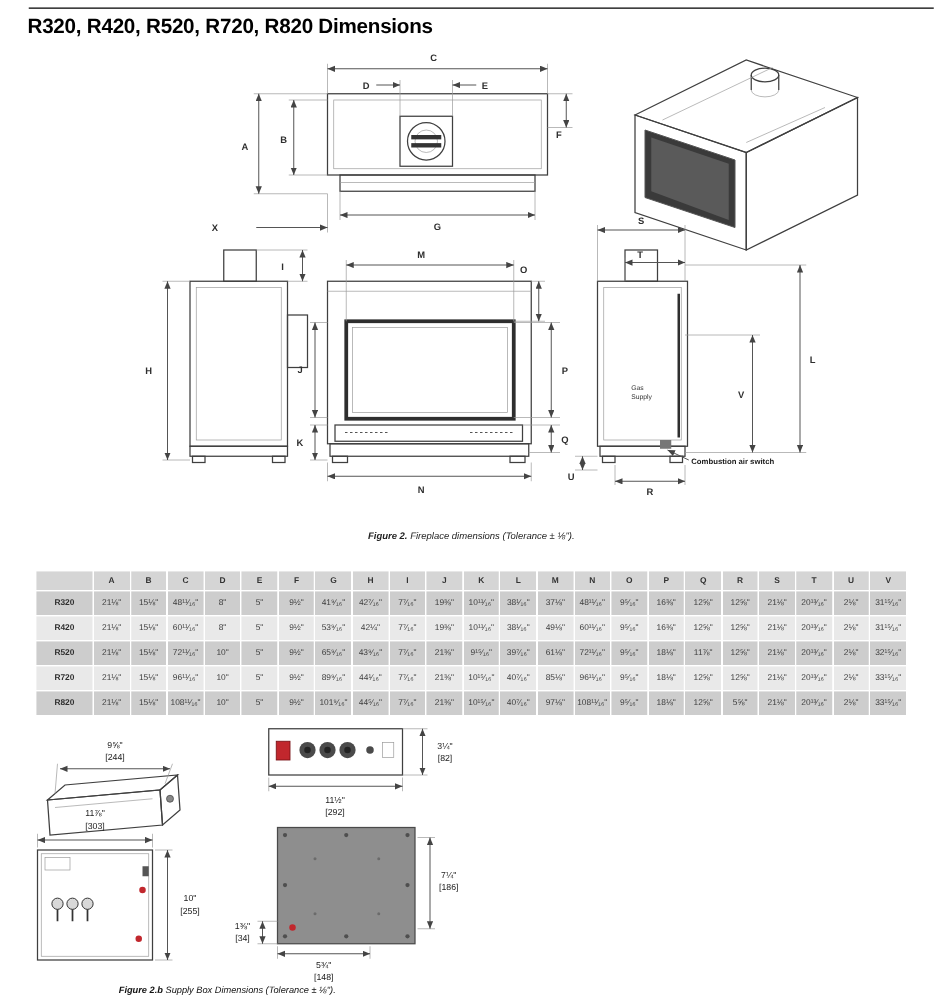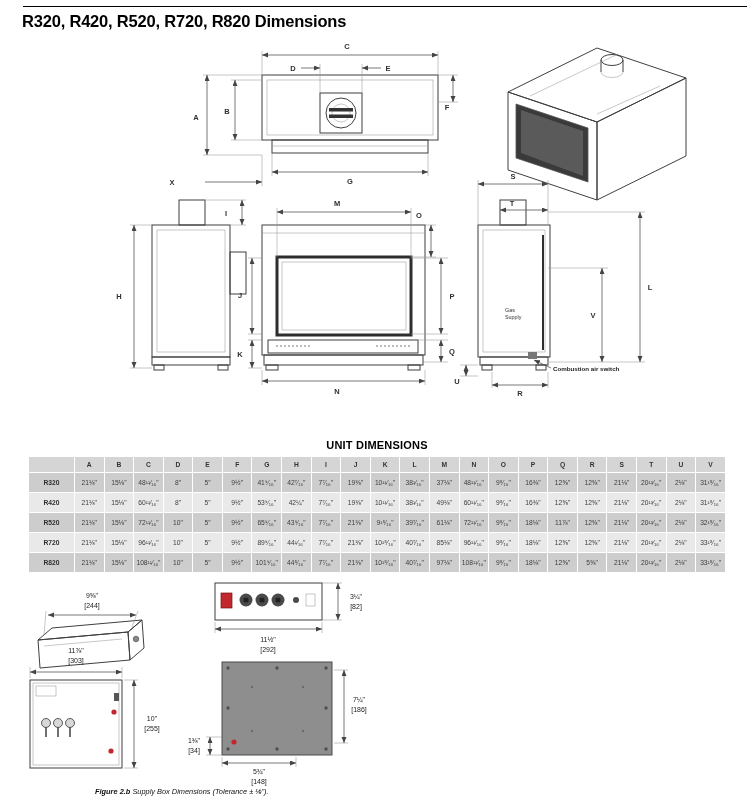--- a/index.html
+++ b/index.html
@@ -206,22 +206,24 @@
     <text class="lbl" x="650" y="290">L</text>
     <text class="lbl" x="593" y="318">V</text>
     <text class="lbl" x="457" y="384">U</text>
     <text class="lbl" x="520" y="396">R</text>
 
     <text class="tiny" x="505" y="312">Gas</text>
     <text class="tiny" x="505" y="319">Supply</text>
     <text class="note" x="553" y="371">Combustion air switch</text>
   </svg>
 
-
-  <div class="table-title">UNIT DIMENSIONS</div>
+  <div class="fig-caption" style="top:424px">
+    <b>Figure 2.</b><span>  Fireplace dimensions (Tolerance ± ⅛").</span>
+  </div>
+
 
   <table class="dims">
     <colgroup>
         <col class="labelcol">
       </colgroup>
   <thead>
         <tr>
           <th></th>
           <th>A</th>
           <th>B</th>

